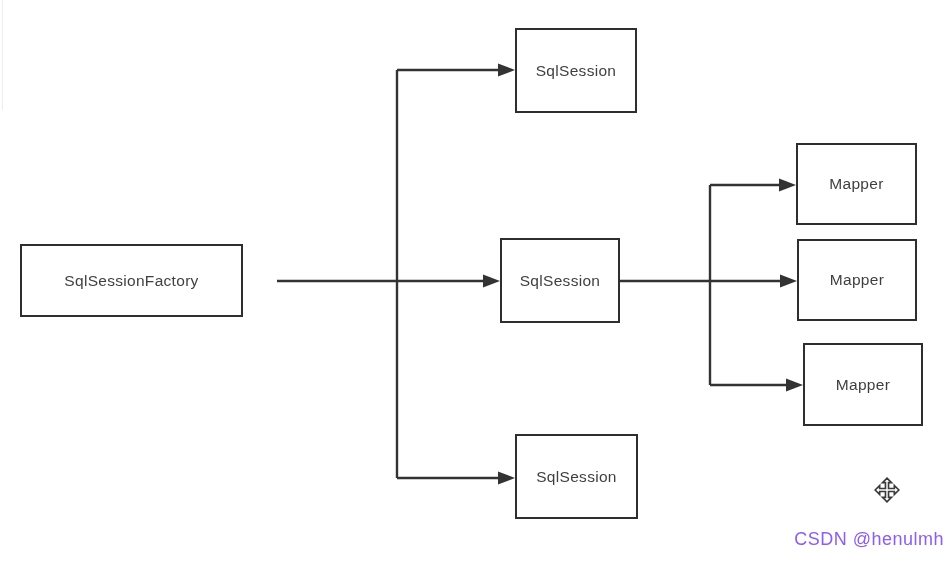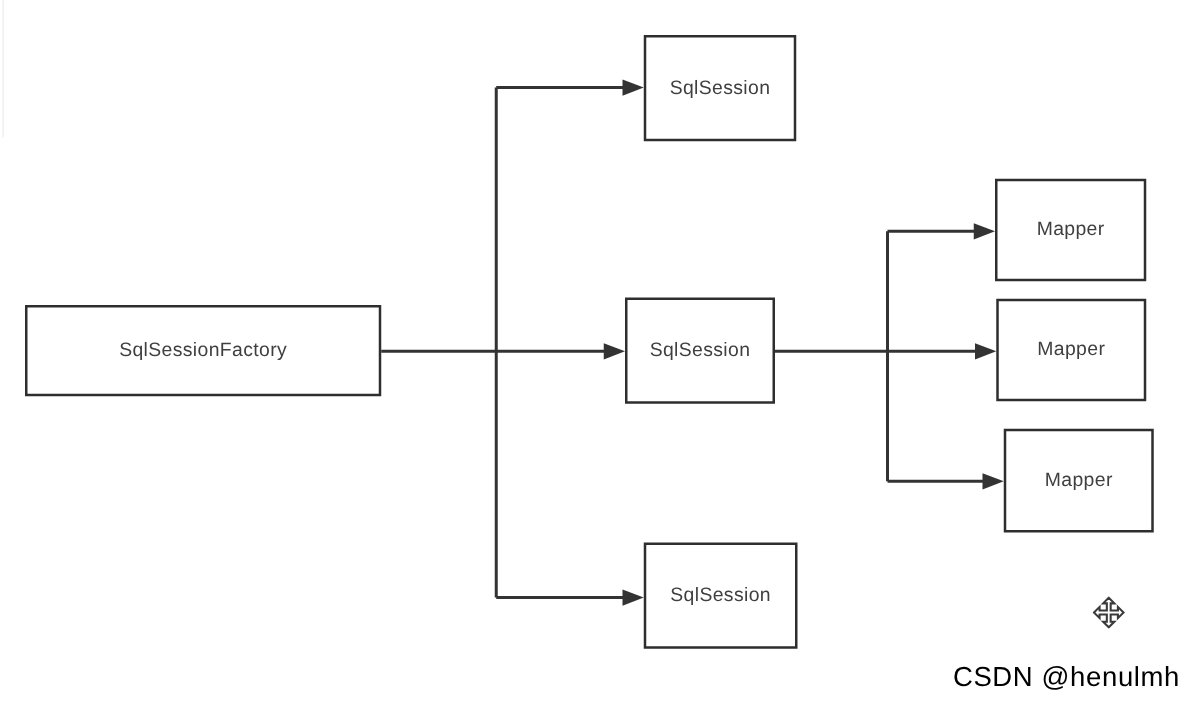--- a/index.html
+++ b/index.html
@@ -30,40 +30,40 @@
     display: flex;
     align-items: center;
     justify-content: center;
     color: #3f3f3f;
     font-size: 15.5px;
     font-weight: 400;
     letter-spacing: 0.3px;
     white-space: nowrap;
     text-align: right;
   }
-  .node-factory          { left: 20px;  top: 244px; width: 285px; height: 73px; }
+  .node-factory          { left: 20px;  top: 244px; width: 223px; height: 73px; }
   .node-sqlsession-top   { left: 515px; top: 28px;  width: 122px; height: 85px; }
   .node-sqlsession-mid   { left: 500px; top: 238px; width: 120px; height: 85px; }
   .node-sqlsession-bot   { left: 515px; top: 434px; width: 123px; height: 85px; }
   .node-mapper-top       { left: 796px; top: 143px; width: 121px; height: 82px; }
   .node-mapper-mid       { left: 797px; top: 239px; width: 120px; height: 82px; }
   .node-mapper-bot       { left: 803px; top: 343px; width: 120px; height: 83px; }
   .move-cursor {
     position: absolute;
     left: 874px;
     top: 477px;
     width: 26px;
     height: 26px;
   }
   .watermark {
     position: absolute;
     right: 8px;
     top: 529px;
-    color: #000000;
-    font-size: 22px;
+    color: #8b5cf6;
+    font-size: 18px;
     font-weight: 400;
     letter-spacing: 0.5px;
   }
   .edge-artifact {
     position: absolute;
     left: 2px;
     top: 0;
     width: 1px;
     height: 110px;
     background: #ededed;

